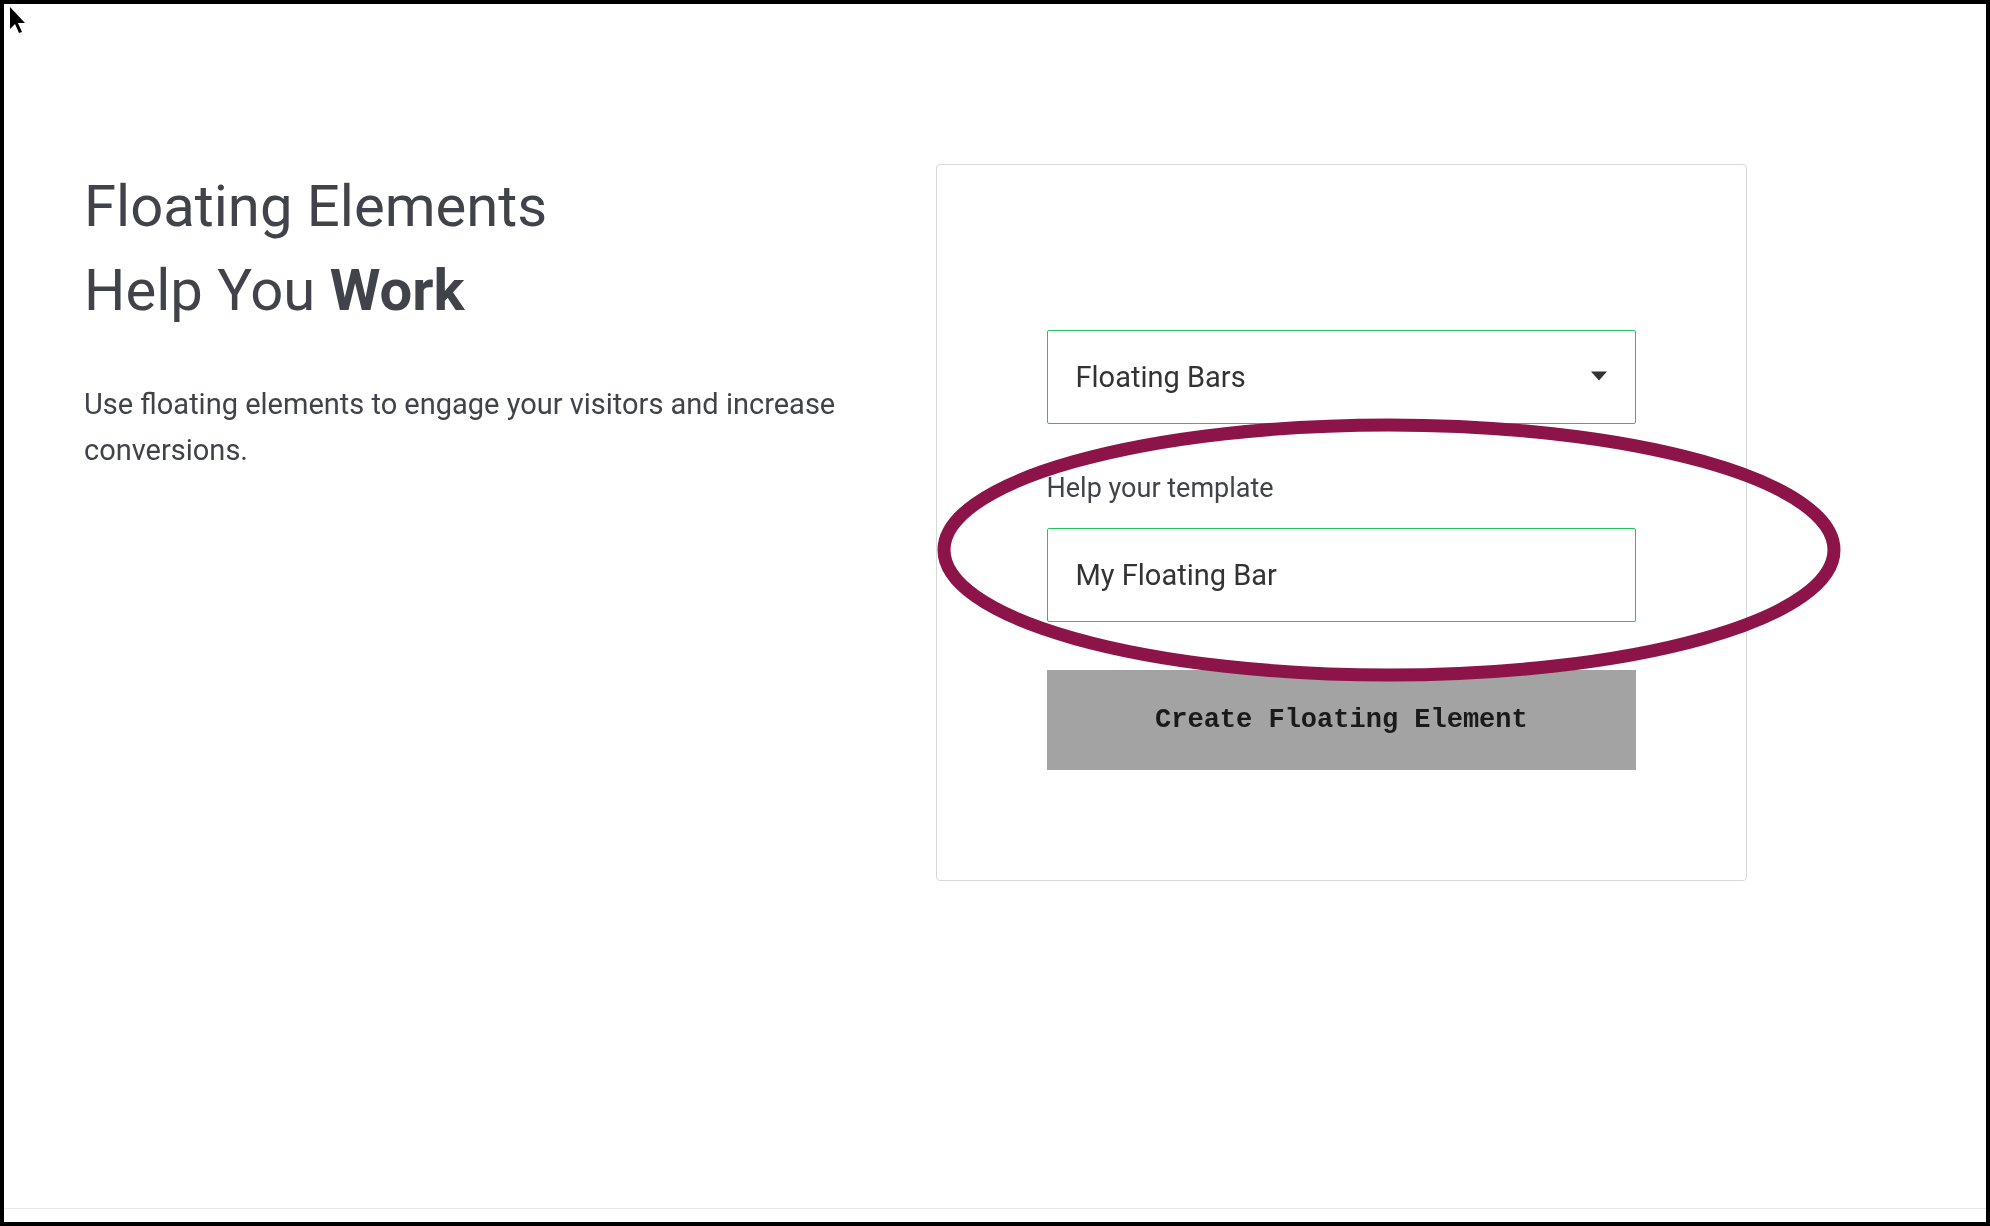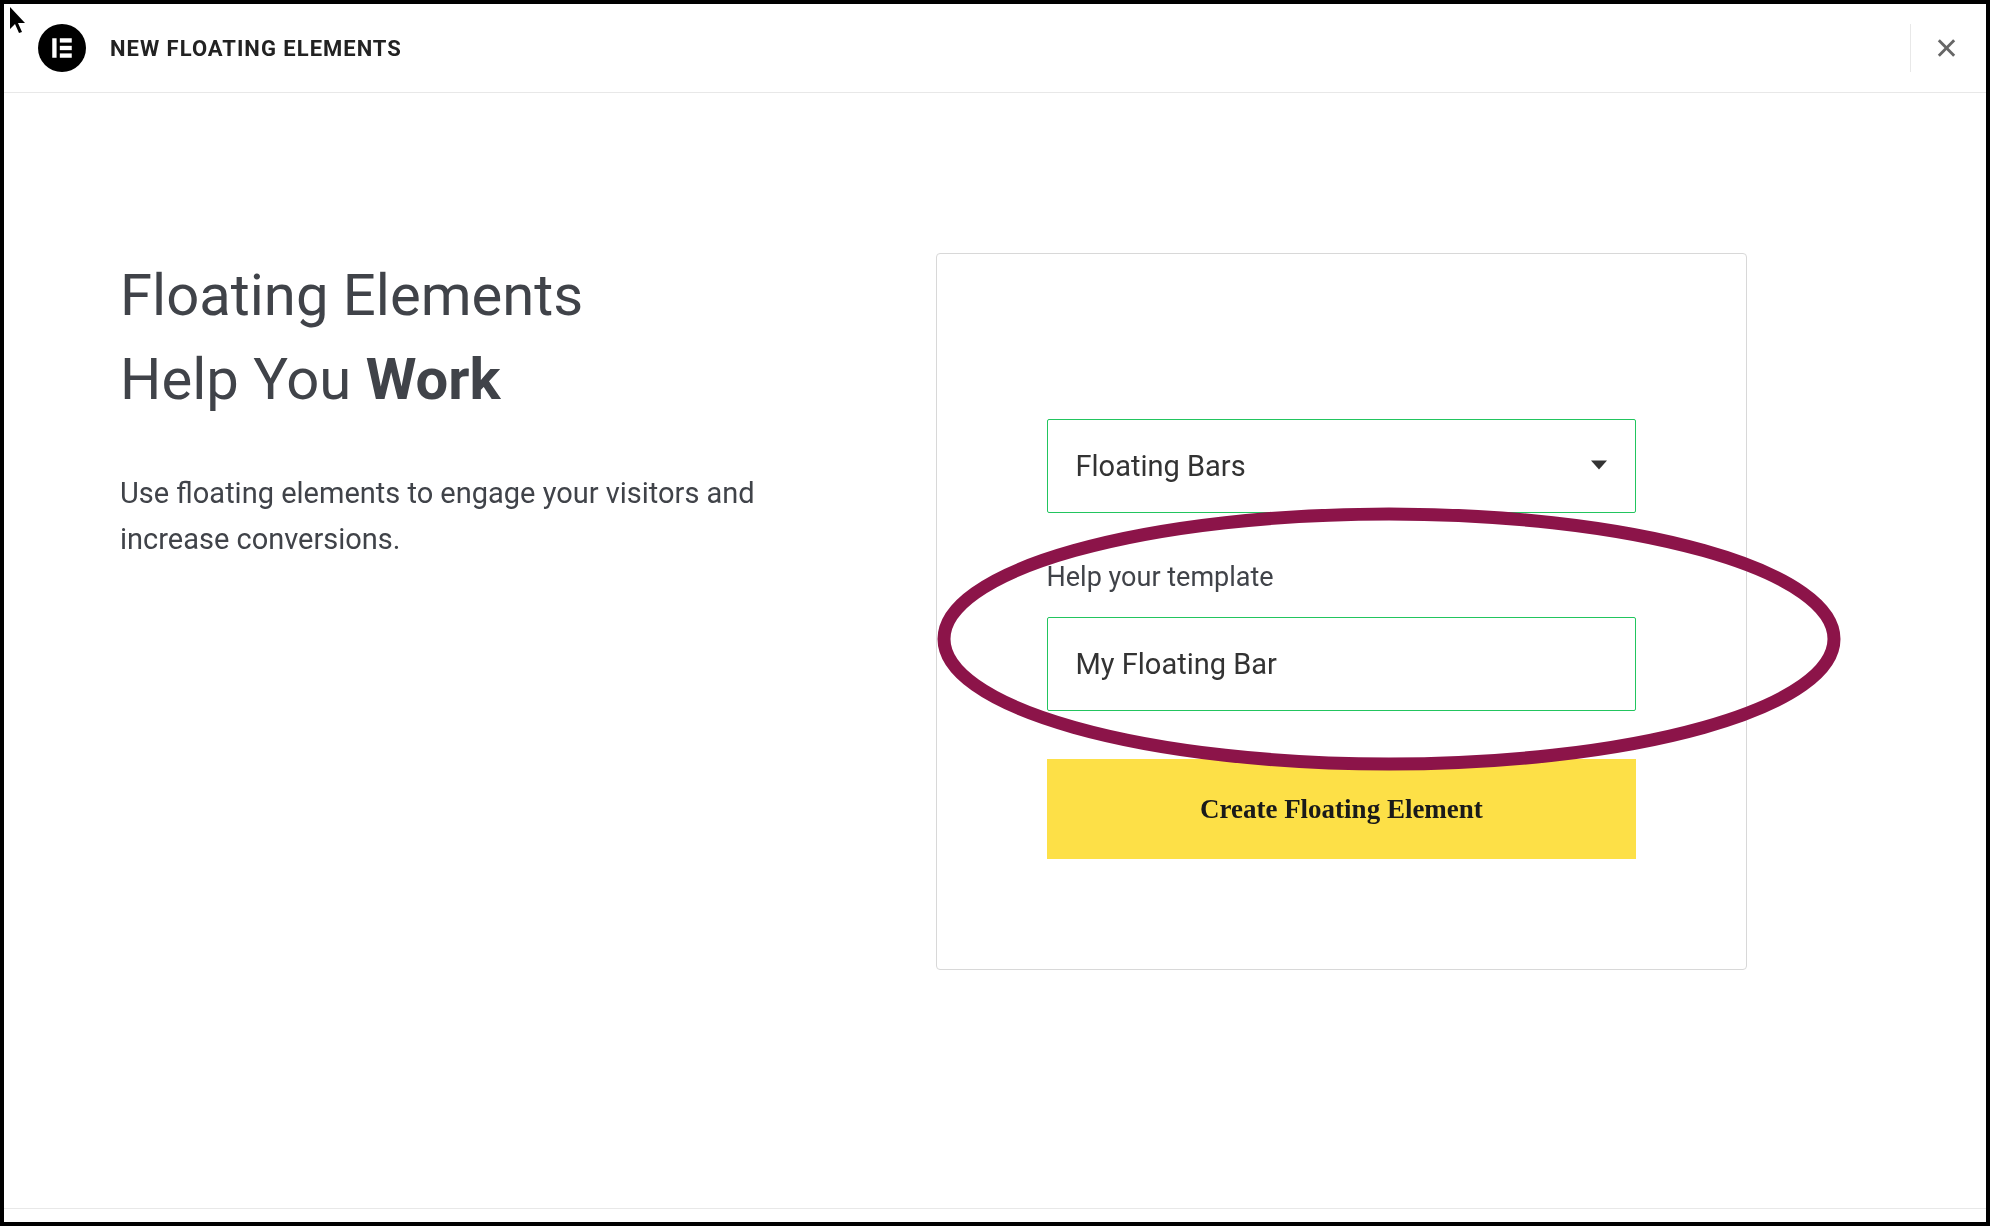--- a/index.html
+++ b/index.html
@@ -88,21 +88,21 @@
     
     .modal-body {
       flex: 1;
       display: flex;
       align-items: flex-start;
       padding-top: 160px;
     }
     
     .left-panel {
       flex: 0 0 47%;
-      padding-left: 116px;
+      padding-left: 80px;
       padding-right: 80px;
     }
     
     .hero-title {
       font-size: 58px;
       font-weight: 400;
       color: #404349;
       line-height: 1.45;
       margin-bottom: 50px;
     }
@@ -175,27 +175,27 @@
     
     .select-caret svg {
       width: 18px;
       height: 12px;
       fill: #333;
     }
     
     .submit-btn {
       width: 100%;
       height: 100px;
-      background: #fde047;
+      background: #a3a3a3;
       border: none;
       font-size: 27px;
       font-weight: 700;
       color: #1a1a1a;
       cursor: pointer;
-      font-family: Liberation Serif, serif;
+      font-family: Liberation Mono, monospace;
     }
     
     .annotation-ellipse {
       position: absolute;
       pointer-events: none;
       z-index: 10;
     }
     
     .annotation-ellipse svg {
       display: block;
@@ -219,37 +219,20 @@
 
 <div class="modal-wrapper">
   <div class="modal">
 
     <div class="cursor-pointer">
       <svg width="20" height="28" viewBox="0 0 20 28">
         <path d="M0 0 L0 22 L5 17 L9 26 L12 25 L8 16 L15 16 Z" fill="#000"></path>
       </svg>
     </div>
 
-    <div class="modal-header">
-      <div class="logo-badge">
-        <svg viewBox="0 0 24 24">
-          <rect x="3" y="3" width="4" height="18" fill="#fff"></rect>
-          <rect x="10" y="3" width="11" height="4" fill="#fff"></rect>
-          <rect x="10" y="10" width="11" height="4" fill="#fff"></rect>
-          <rect x="10" y="17" width="11" height="4" fill="#fff"></rect>
-        </svg>
-      </div>
-      <div class="header-title">NEW FLOATING ELEMENTS</div>
-      <div class="close-btn">
-        <svg viewBox="0 0 24 24" fill="none">
-          <line x1="4" y1="4" x2="20" y2="20"></line>
-          <line x1="20" y1="4" x2="4" y2="20"></line>
-        </svg>
-      </div>
-    </div>
 
     <div class="modal-body">
       <div class="left-panel">
         <h1 class="hero-title">
           <span>Floating Elements</span><br>
           <span>Help You </span><span class="bold">Work</span><br>
         </h1>
         <p class="hero-subtitle">Use floating elements to engage your visitors and increase conversions.</p>
       </div>
 

